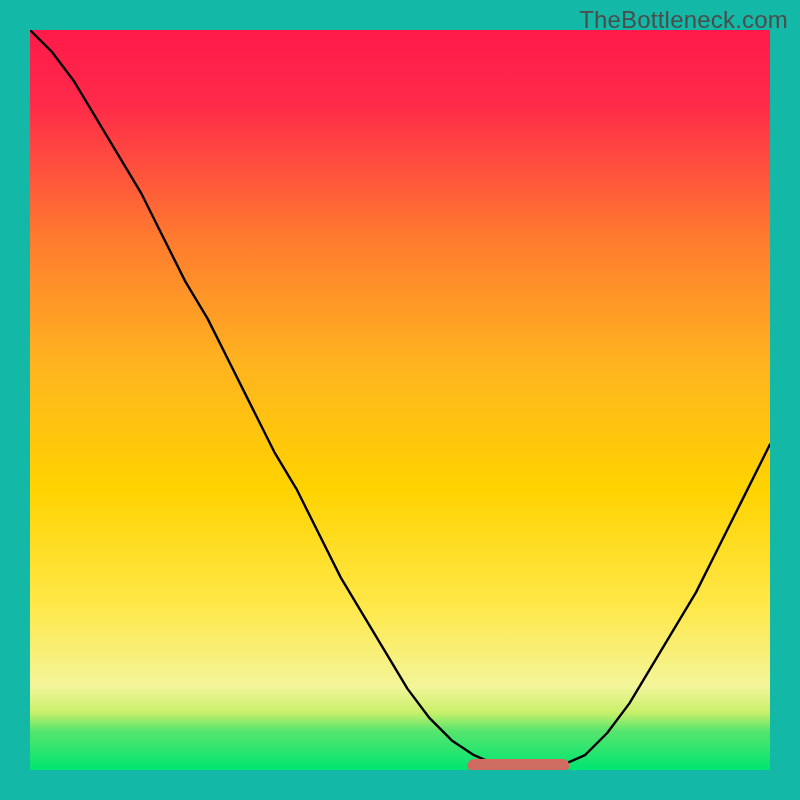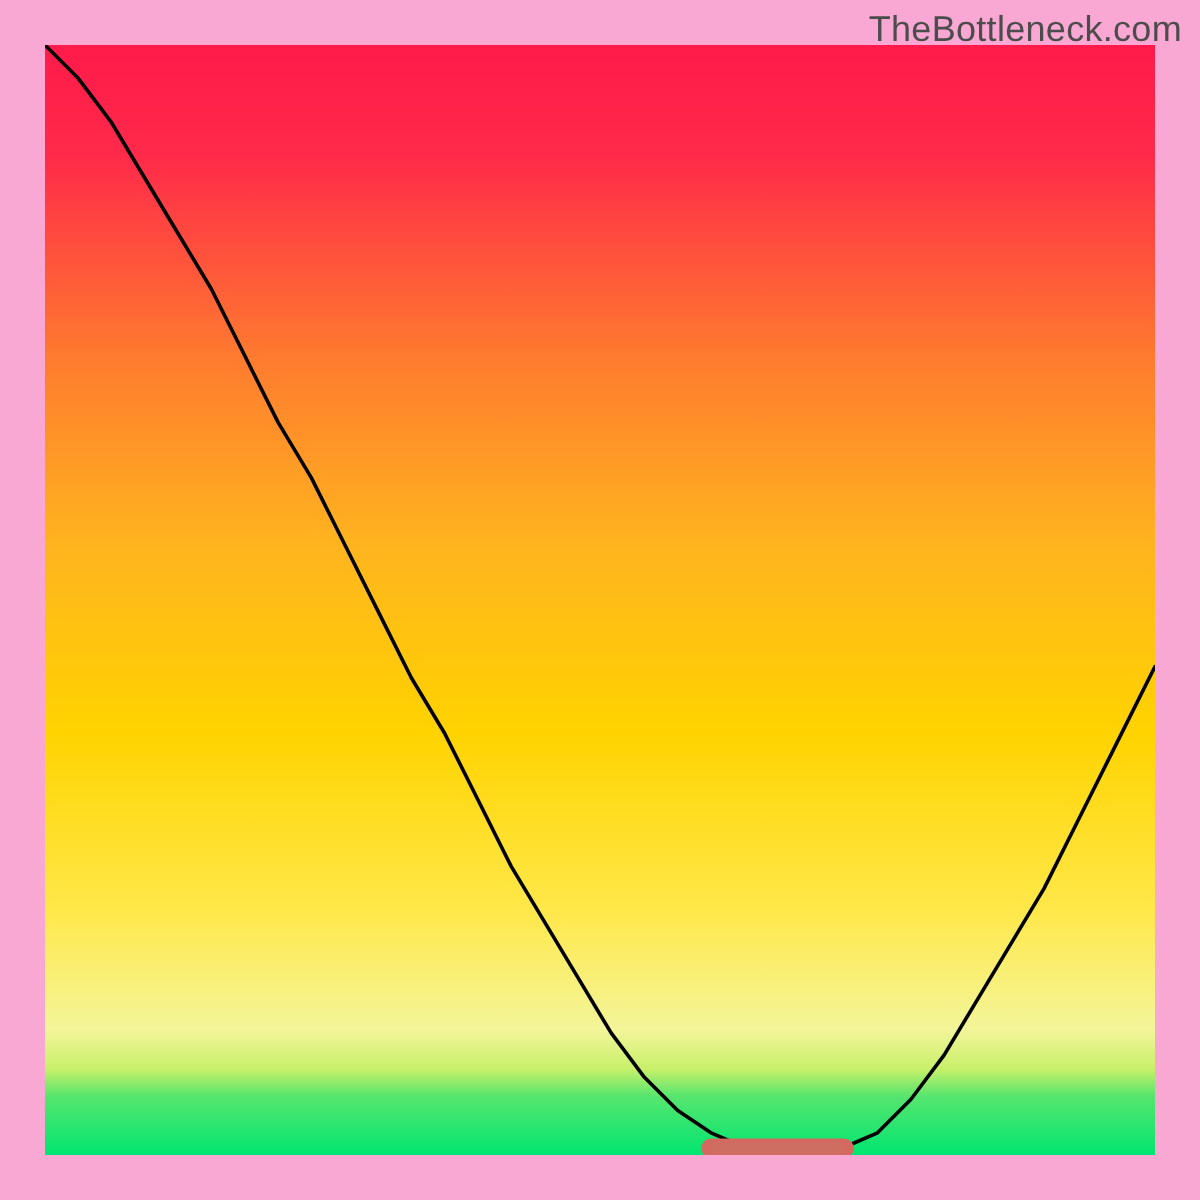--- a/index.html
+++ b/index.html
@@ -1,21 +1,21 @@
 <!DOCTYPE html>
 <html><head>
 <meta charset="utf-8">
 <style>
   * { margin: 0; padding: 0; box-sizing: border-box; }
   html, body { width: 800px; height: 800px; overflow: hidden; background: #000; }
   .frame {
     position: relative;
     width: 800px;
     height: 800px;
-    background: #f9a8d4;
+    background: #14b8a6;
   }
   .watermark {
     position: absolute;
     top: 6px;
     right: 12px;
     font-family: Arial, Helvetica, sans-serif;
     font-size: 24px;
     color: #4c4c4c;
     letter-spacing: 0.2px;
     font-weight: 500;

